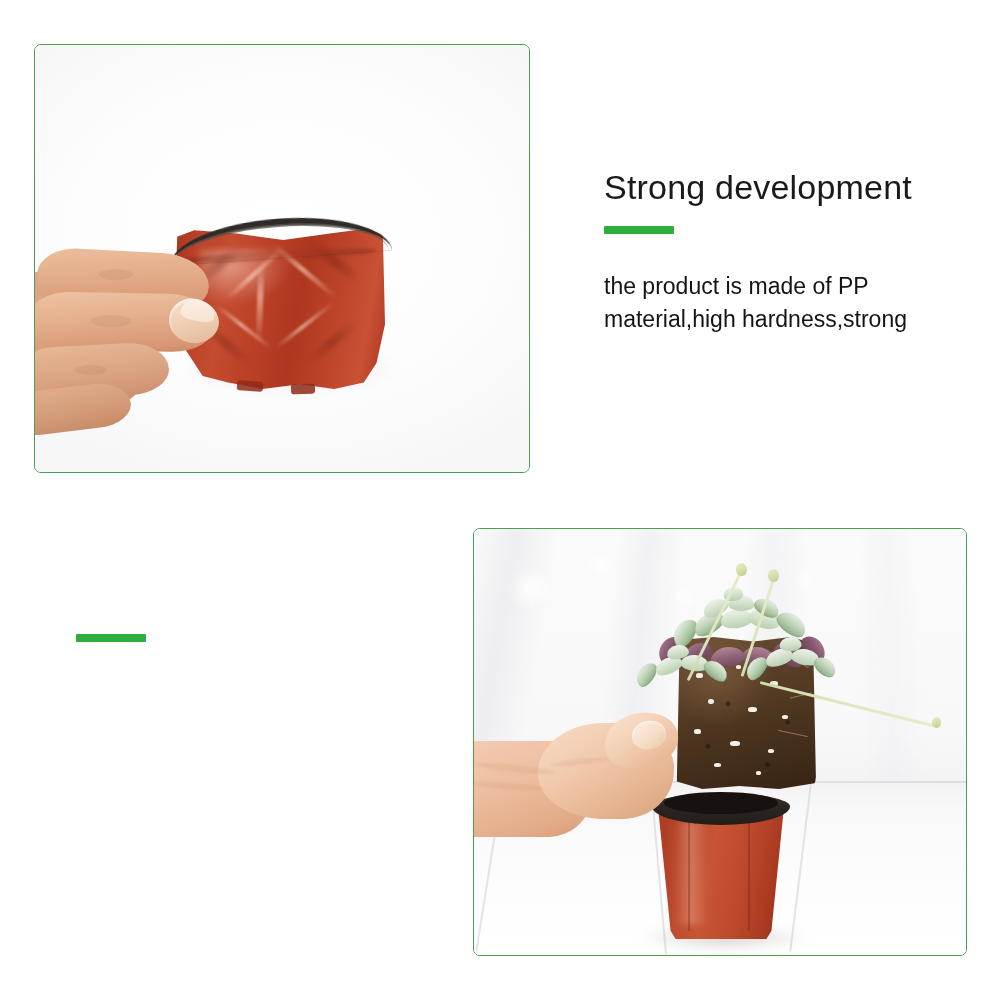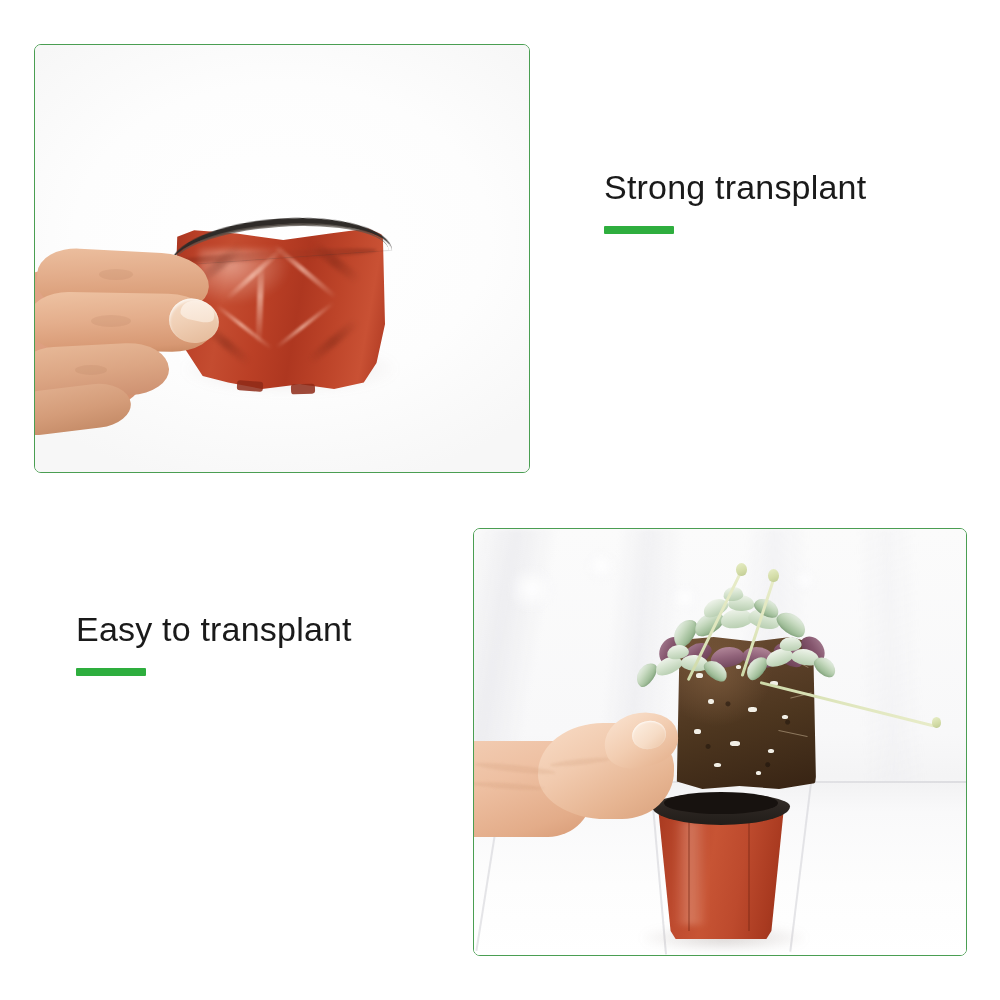--- a/index.html
+++ b/index.html
@@ -377,26 +377,27 @@
       <div class="p1-knuckle k1"></div>
       <div class="p1-knuckle k2"></div>
       <div class="p1-knuckle k3"></div>
       <div class="p1-nail"></div>
       <div class="p1-nail-tip"></div>
     </div>
   </div>
 </div>
 
 <div class="text-block" id="text-1" style="left:604px; top:170px;">
-  <h2 class="feature-heading">Strong transplant</h2>
+  <h2 class="feature-heading">Strong development</h2>
   <div class="accent-bar" style="width:70px; margin-top:22px; background:#2eae3e;"></div>
+  <p class="feature-body" style="margin-top:36px;">the product is made of PP
+material,high hardness,strong</p>
 </div>
 
 <div class="text-block" id="text-2" style="left:76px; top:612px;">
-  <h2 class="feature-heading">Easy to transplant</h2>
   <div class="accent-bar" style="width:70px; margin-top:22px; background:#2eae3e;"></div>
 </div>
 
 <div class="photo-panel" id="panel-2" style="left:473px; top:528px; width:494px; height:428px;">
   <div class="scene">
     <div class="p2-bg"></div>
     <div class="p2-curtain"></div>
     <div class="p2-bokeh b1"></div>
     <div class="p2-bokeh b2"></div>
     <div class="p2-bokeh b3"></div>

